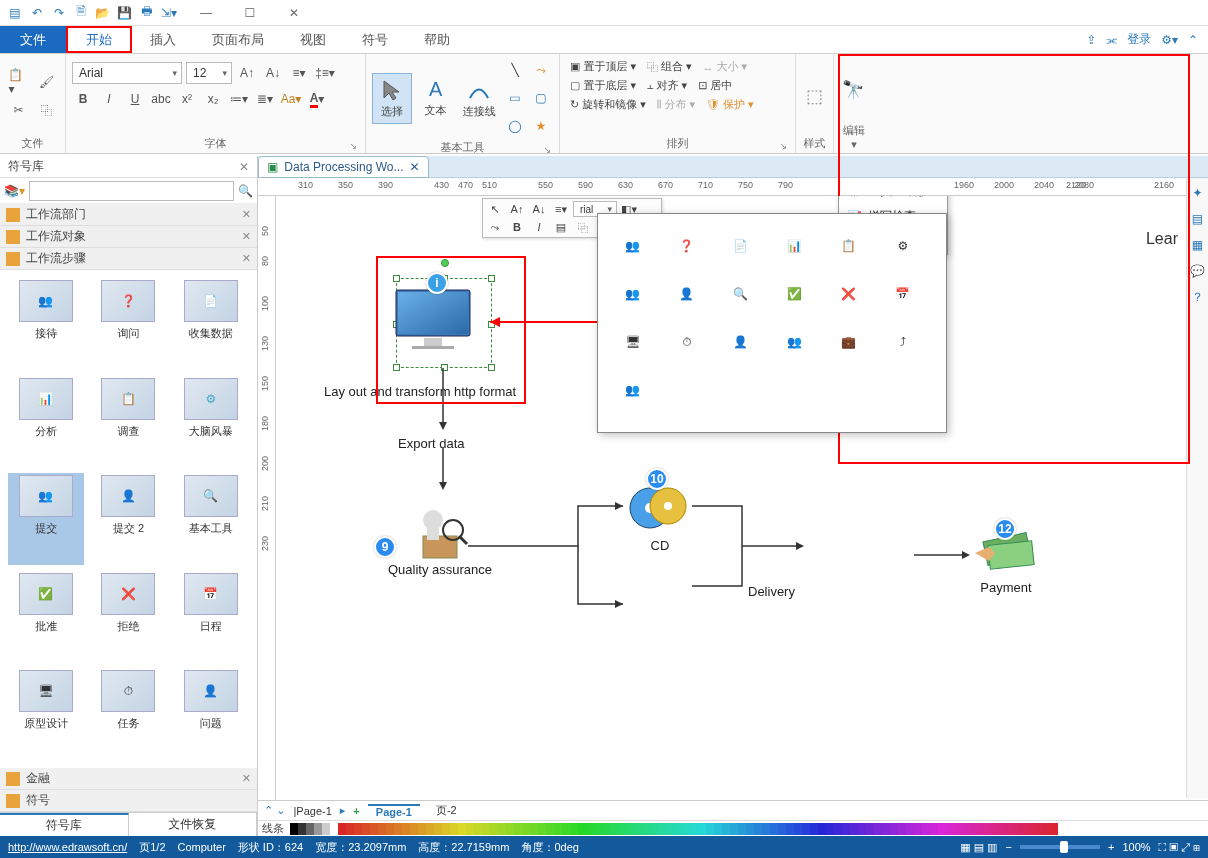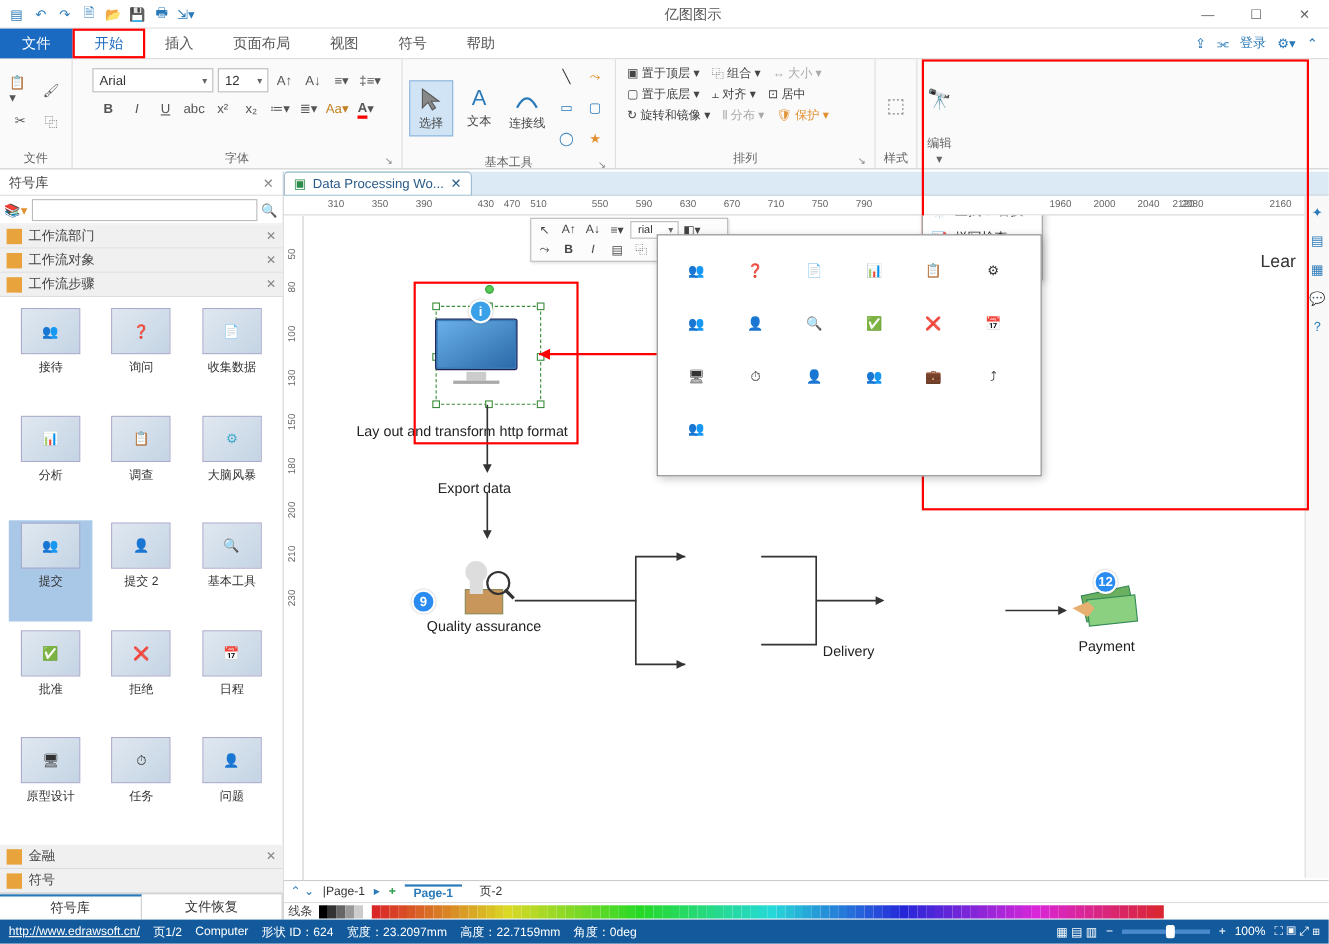--- a/index.html
+++ b/index.html
@@ -93,21 +93,20 @@
   <div class="qat">
     <span class="qat-icon">▤</span>
     <span class="qat-icon">↶</span>
     <span class="qat-icon">↷</span>
     <span class="qat-icon">🗎</span>
     <span class="qat-icon" style="color:#e07b2a">📂</span>
     <span class="qat-icon">💾</span>
     <span class="qat-icon">🖶</span>
     <span class="qat-icon">⇲▾</span>
   </div>
-  <div class="title">亿图图示</div>
   <div class="winctl">
     <div class="winbtn">—</div>
     <div class="winbtn">☐</div>
     <div class="winbtn">✕</div>
   </div>
 </div>
 
 <div class="menubar">
   <div class="menu-file">文件</div>
   <div class="menu-tab active">开始</div>
@@ -134,21 +133,21 @@
       </div>
       <div style="display:flex;gap:6px">
         <span class="rib-btn">✂</span>
         <span class="rib-btn">⿻</span>
       </div>
     </div>
     <div class="rg-label">文件</div>
   </div>
 
   <div class="ribbon-group" style="width:300px">
-    <div class="rg-body" style="flex-direction:column;align-items:center;gap:4px;padding-top:4px">
+    <div class="rg-body" style="flex-direction:column;align-items:flex-start;gap:4px;padding-top:4px">
       <div style="display:flex;gap:4px;align-items:center">
         <div class="font-combo" style="width:110px">Arial</div>
         <div class="font-combo" style="width:46px">12</div>
         <span class="rib-btn">A↑</span>
         <span class="rib-btn">A↓</span>
         <span class="rib-btn">≡▾</span>
         <span class="rib-btn">‡≡▾</span>
       </div>
       <div style="display:flex;gap:4px;align-items:center">
         <span class="rib-btn">
@@ -512,20 +511,32 @@
               <circle cx="28" cy="18" r="10" fill="#ddd"></circle>
               <rect x="22" y="26" width="12" height="12" fill="#ddd"></rect>
               <circle cx="48" cy="28" r="10" fill="none" stroke="#333" stroke-width="2"></circle>
               <line x1="54" y1="34" x2="62" y2="42" stroke="#333" stroke-width="3"></line>
             </svg>
           <div class="badge" style="left:-14px;top:30px">9</div>
         </div>
         <div class="node-label">Quality assurance</div>
       </div>
 
+      <div class="canvas-node" style="left:370px;top:286px">
+        <div class="node-icon">
+          <svg width="64" height="48">
+              <circle cx="22" cy="24" r="20" fill="#4aa0e8" stroke="#246"></circle>
+              <circle cx="22" cy="24" r="5" fill="#fff"></circle>
+              <circle cx="40" cy="22" r="18" fill="#e8c040" stroke="#a80"></circle>
+              <circle cx="40" cy="22" r="4" fill="#fff"></circle>
+            </svg>
+          <div class="badge" style="left:18px;top:-14px">10</div>
+        </div>
+        <div class="node-label">CD</div>
+      </div>
 
 
       <svg style="position:absolute;left:210px;top:310px;width:160px;height:120px">
         <path d="M0 40 L110 40 L110 0 L155 0" class="arrow-line"></path>
           <polygon points="155,0 147,-4 147,4" fill="#333"></polygon>
         <path d="M110 40 L110 98 L155 98" class="arrow-line"></path>
           <polygon points="155,98 147,94 147,102" fill="#333"></polygon>
       </svg>
       <svg style="position:absolute;left:434px;top:310px;width:120px;height:120px">
         <path d="M0 0 L50 0 L50 80 L0 80" class="arrow-line"></path>

